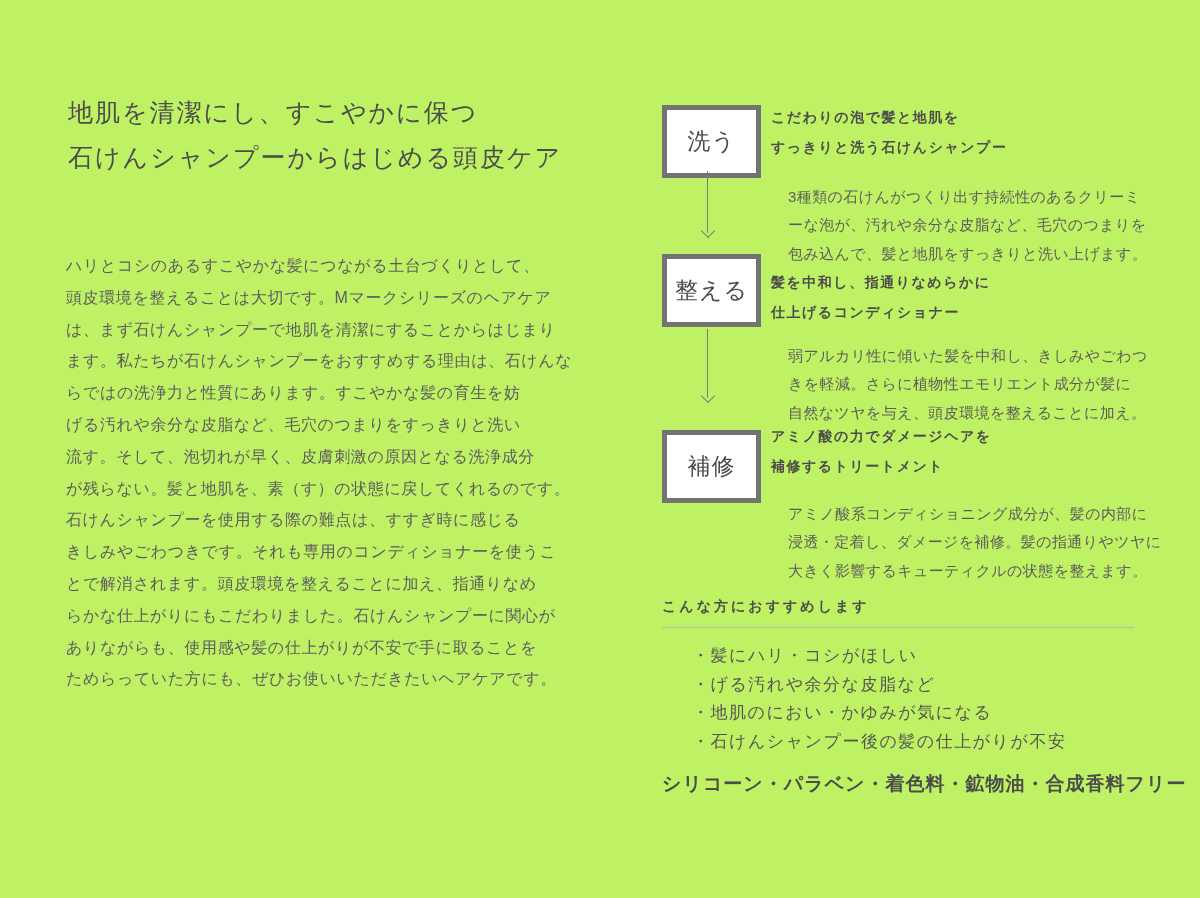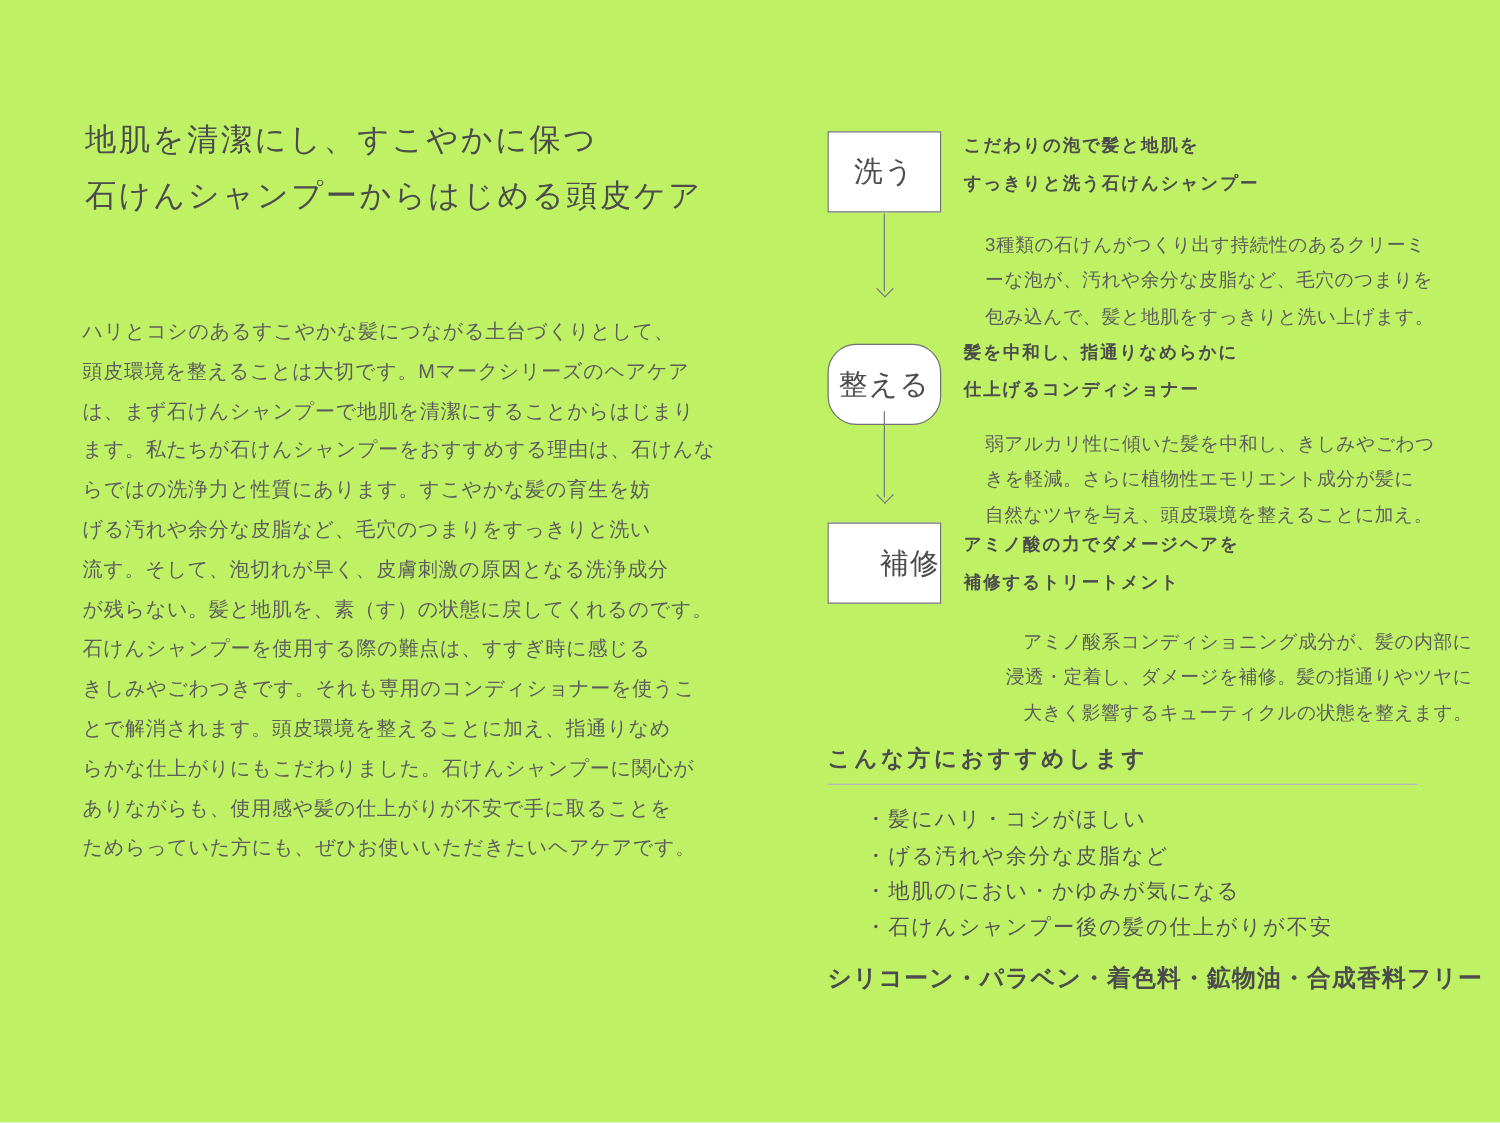--- a/index.html
+++ b/index.html
@@ -41,35 +41,35 @@
     letter-spacing: 0.6px;
     color: #5d5d5d;
     white-space: pre-line;
   }
 
   
   .step-box {
     position: absolute;
     left: 662px;
     width: 89px; height: 63px;
-    border: 1px solid #737373;
+    border: 5px solid #737373;
     display: flex;
     align-items: center;
     justify-content: center;
     background: #ffffff;
   }
   .step-box span {
     font-family: "Liberation Serif", serif;
     font-size: 23px;
     letter-spacing: 1px;
     color: #4c4c4c;
   }
   .box-1 { top: 105px; }
-  .box-2 { top: 275px; border-radius: 23px; }
-  .box-3 { top: 418px; justify-content: flex-end; }
+  .box-2 { top: 254px; }
+  .box-3 { top: 430px; }
 
   .step-heading {
     position: absolute;
     left: 771px;
     margin: 0;
     font-family: "Liberation Serif", serif;
     font-size: 14px;
     font-weight: 600;
     line-height: 30px;
     letter-spacing: 1.5px;
@@ -86,21 +86,21 @@
     width: 390px;
     margin: 12px;
     font-size: 15px;
     line-height: 28.4px;
     letter-spacing: 0.4px;
     color: #5d5d5d;
     white-space: pre-line;
   }
   .sbody-1 { top: 171px; }
   .sbody-2 { top: 330px; }
-  .sbody-3 { top: 488px; text-align: right; }
+  .sbody-3 { top: 488px; }
 
   
   .arrow {
     position: absolute;
     left: 701px;
     width: 13px;
   }
   .arrow-1 { top: 171px; height: 66px; }
   .arrow-2 { top: 329px; height: 73px; }
   .arrow .shaft {
@@ -117,21 +117,21 @@
     border-bottom: 1px solid #7b7b7b;
     transform: rotate(-45deg);
   }
 
   
   .reco-heading {
     position: absolute;
     left: 662px; top: 593px;
     margin: 0;
     font-family: "Liberation Serif", serif;
-    font-size: 18px;
+    font-size: 14px;
     font-weight: 600;
     line-height: 28px;
     letter-spacing: 3px;
     color: #4c4c4c;
   }
   .reco-rule {
     position: absolute;
     left: 662px; top: 627px;
     width: 472px; height: 1px;
     background: #b9b9b9;

